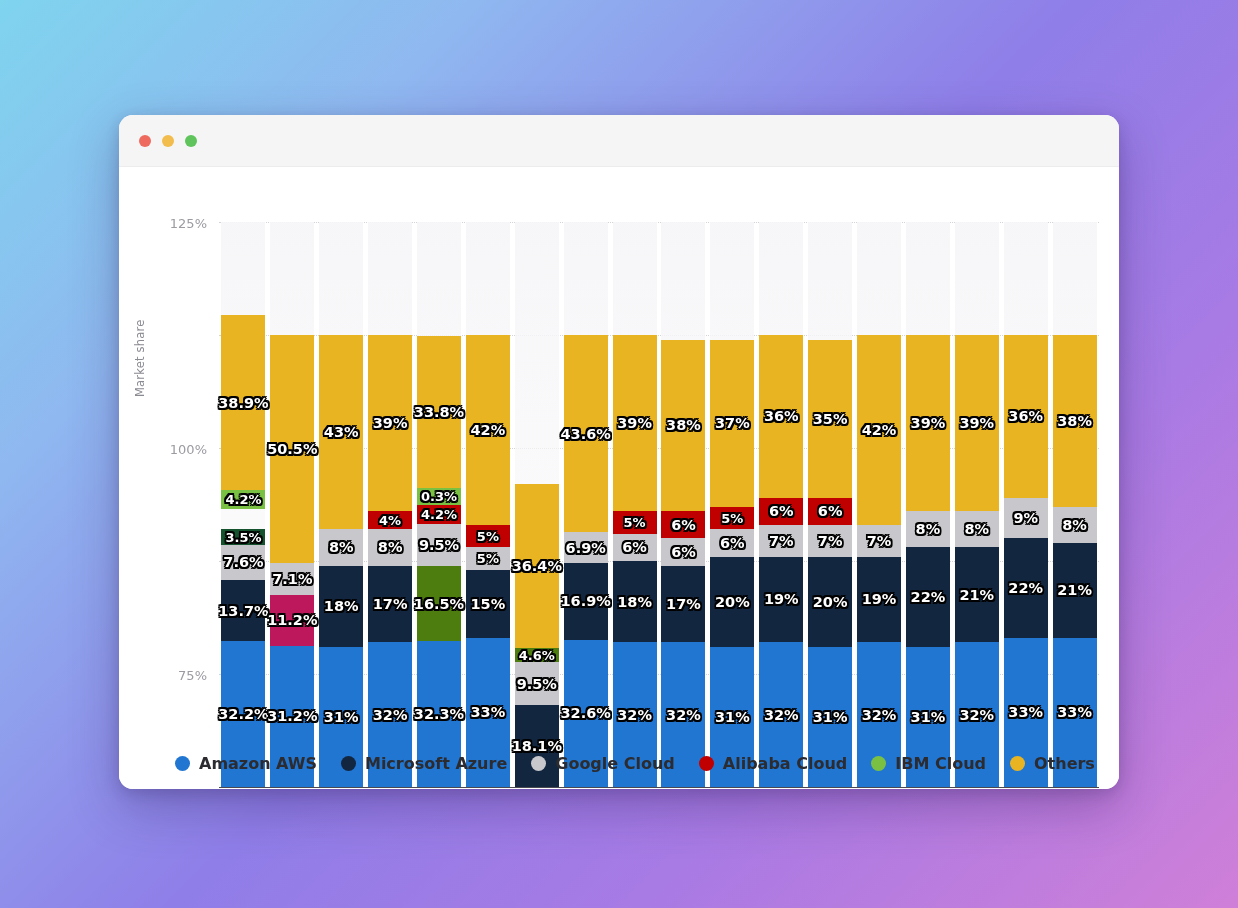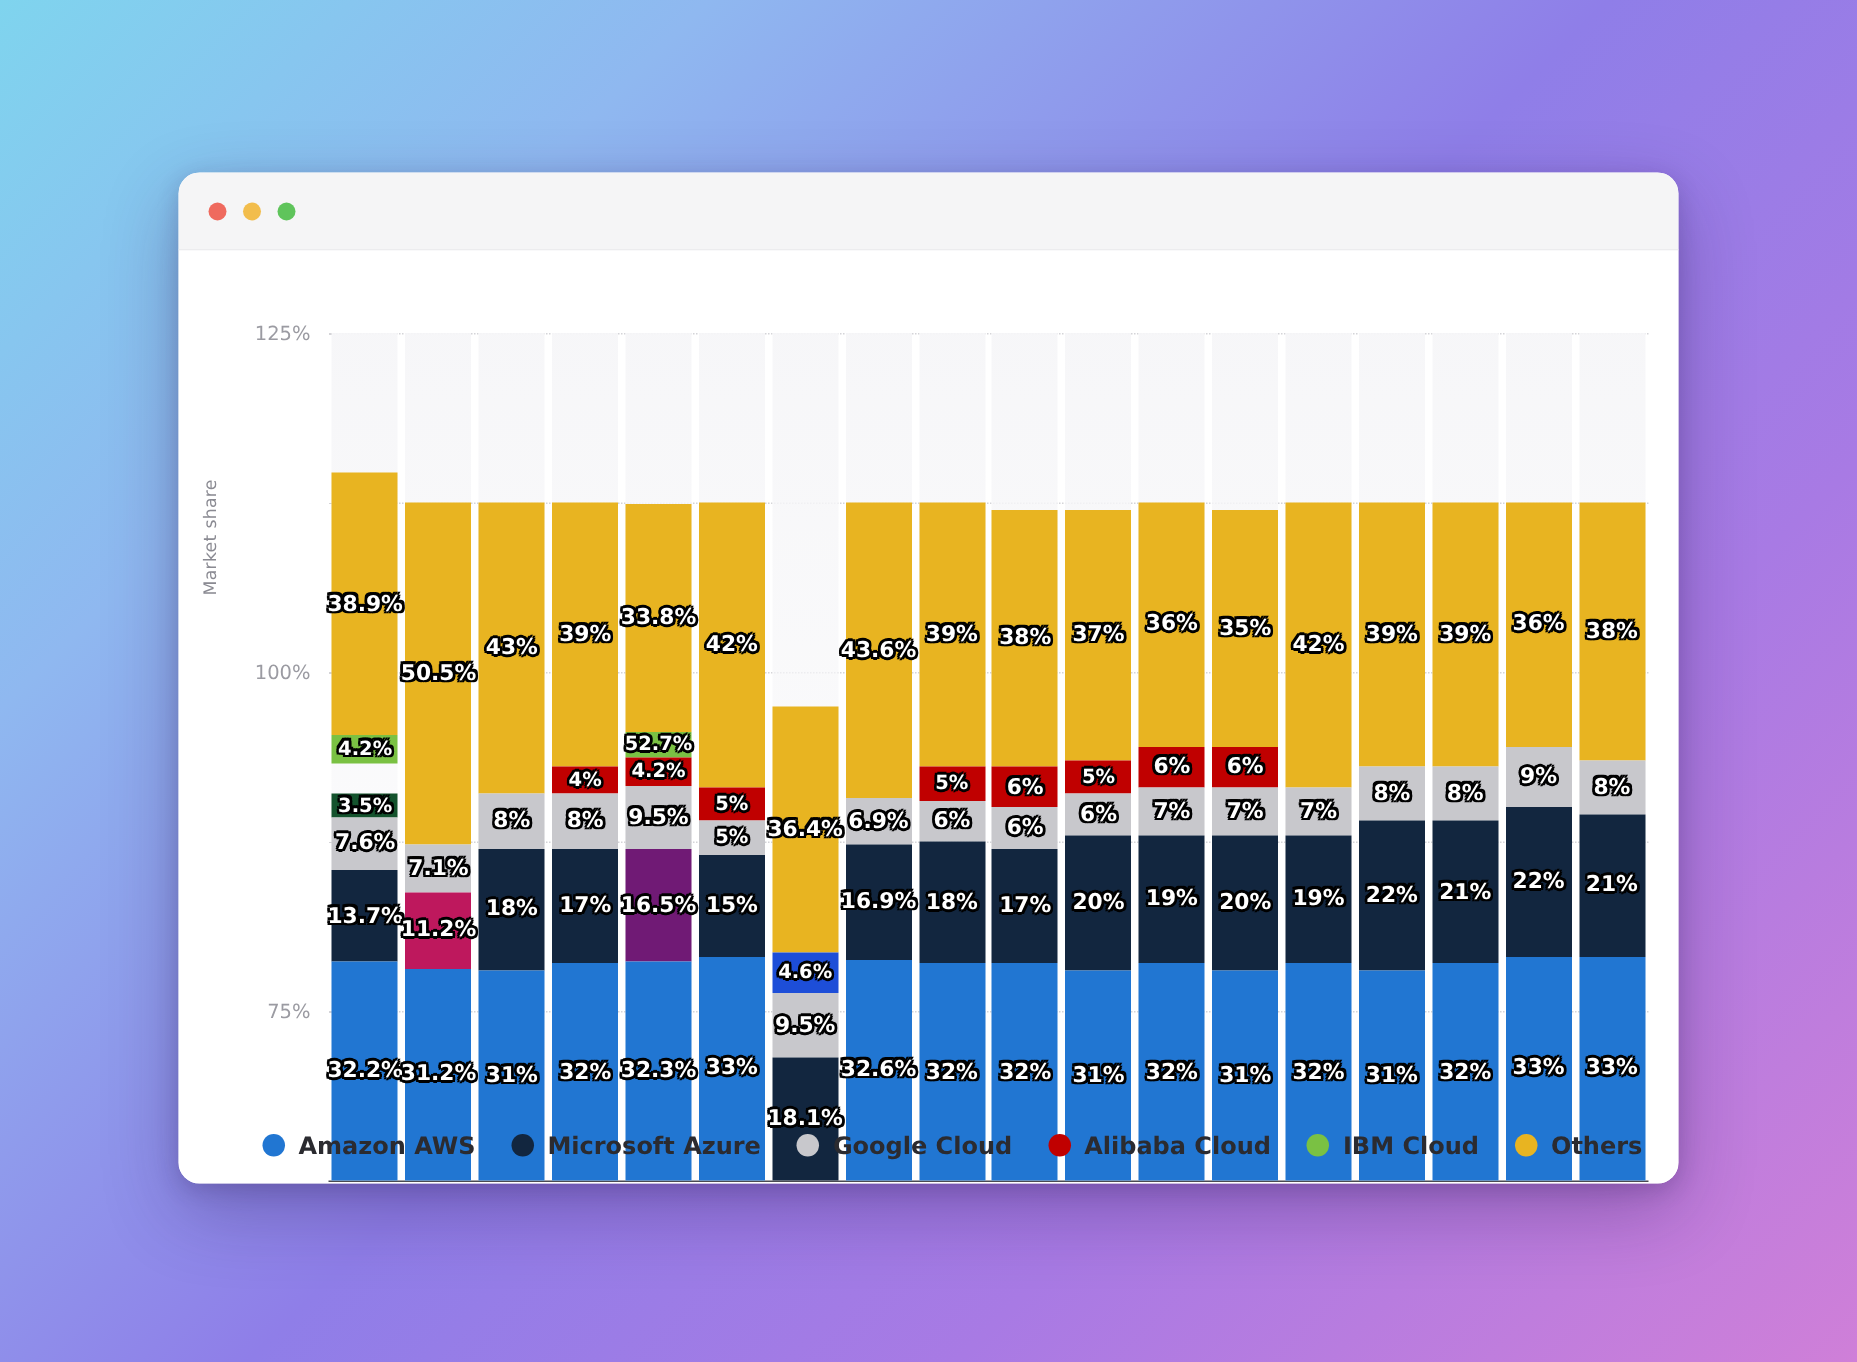--- a/index.html
+++ b/index.html
@@ -245,29 +245,29 @@
               </div>
             </div>
           </div>
           <div class="barcol">
             <div class="barband"></div>
             <div class="stack">
               <div class="seg" style="height: 152.776px; background: rgb(232, 180, 33);">
                 <span class="val">33.8%</span>
               </div>
               <div class="seg small" style="height: 16.272px; background: rgb(122, 193, 67);">
-                <span class="val" style="z-index: 9;">52.7%</span>
+                <span class="val" style="z-index: 9;">0.3%</span>
               </div>
               <div class="seg small" style="height: 18.984px; background: rgb(192, 0, 0);">
                 <span class="val" style="z-index: 9;">4.2%</span>
               </div>
               <div class="seg" style="height: 42.94px; background: rgb(200, 200, 204);">
                 <span class="val">9.5%</span>
               </div>
-              <div class="seg" style="height: 74.58px; background: #701a75;">
+              <div class="seg" style="height: 74.58px; background: #4d7c0f;">
                 <span class="val">16.5%</span>
               </div>
               <div class="seg" style="height: 145.996px; background: rgb(33, 118, 210);">
                 <span class="val">32.3%</span>
               </div>
             </div>
           </div>
           <div class="barcol">
             <div class="barband"></div>
             <div class="stack">
@@ -287,21 +287,21 @@
                 <span class="val">33%</span>
               </div>
             </div>
           </div>
           <div class="barcol">
             <div class="barband"></div>
             <div class="stack">
               <div class="seg" style="height: 164.528px; background: rgb(232, 180, 33);">
                 <span class="val">36.4%</span>
               </div>
-              <div class="seg small" style="height: 27px; background: #1d4ed8;">
+              <div class="seg small" style="height: 14px; background: #4d7c0f;">
                 <span class="val">4.6%</span>
               </div>
               <div class="seg" style="height: 42.94px; background: rgb(200, 200, 204);">
                 <span class="val">9.5%</span>
               </div>
               <div class="seg" style="height: 81.812px; background: rgb(18, 38, 63); text-align: right;">
                 <span class="val">18.1%</span>
               </div>
             </div>
           </div>

